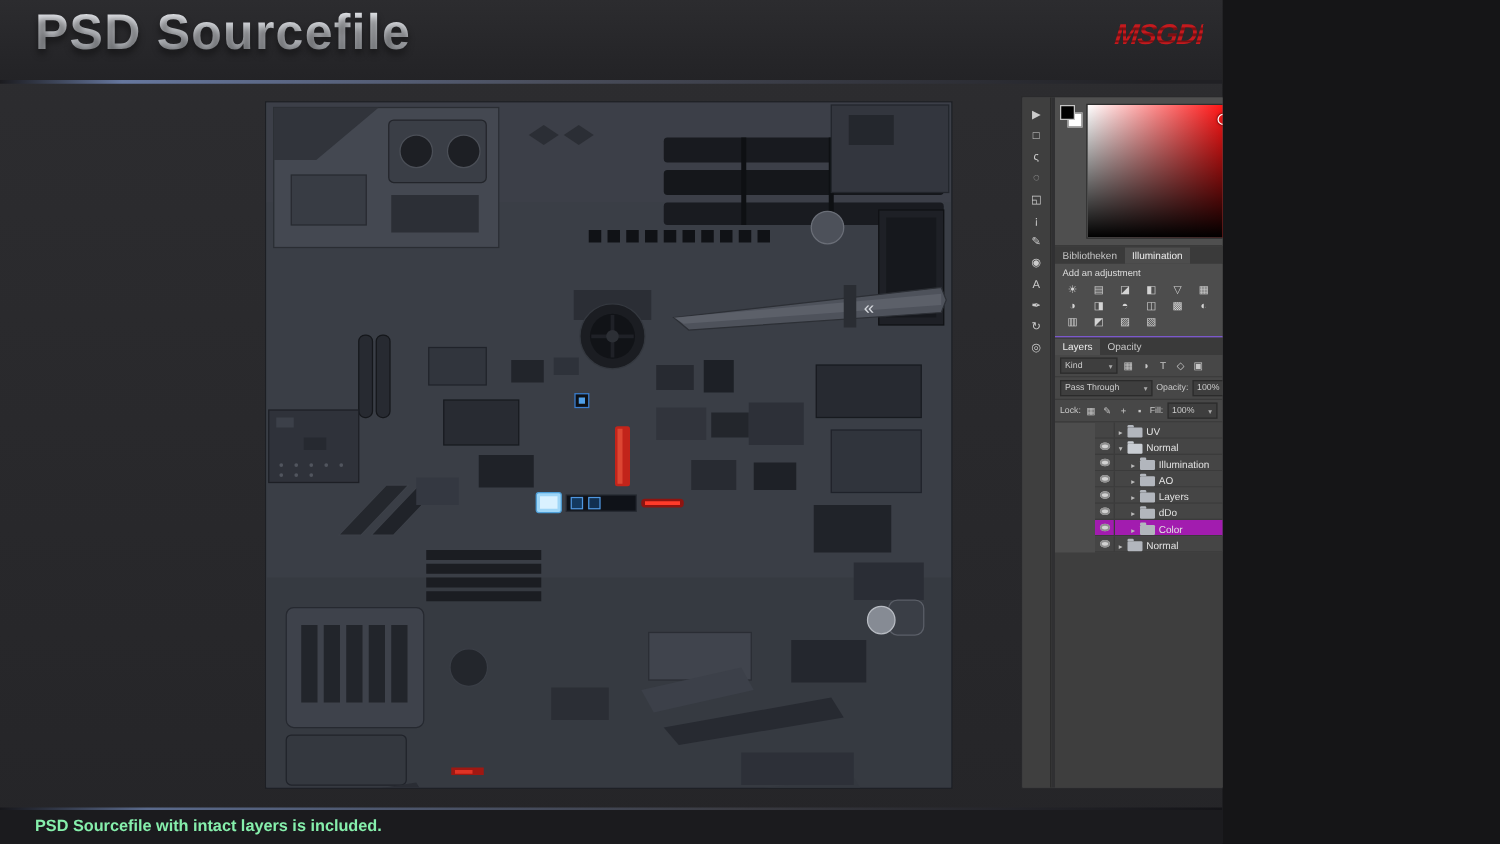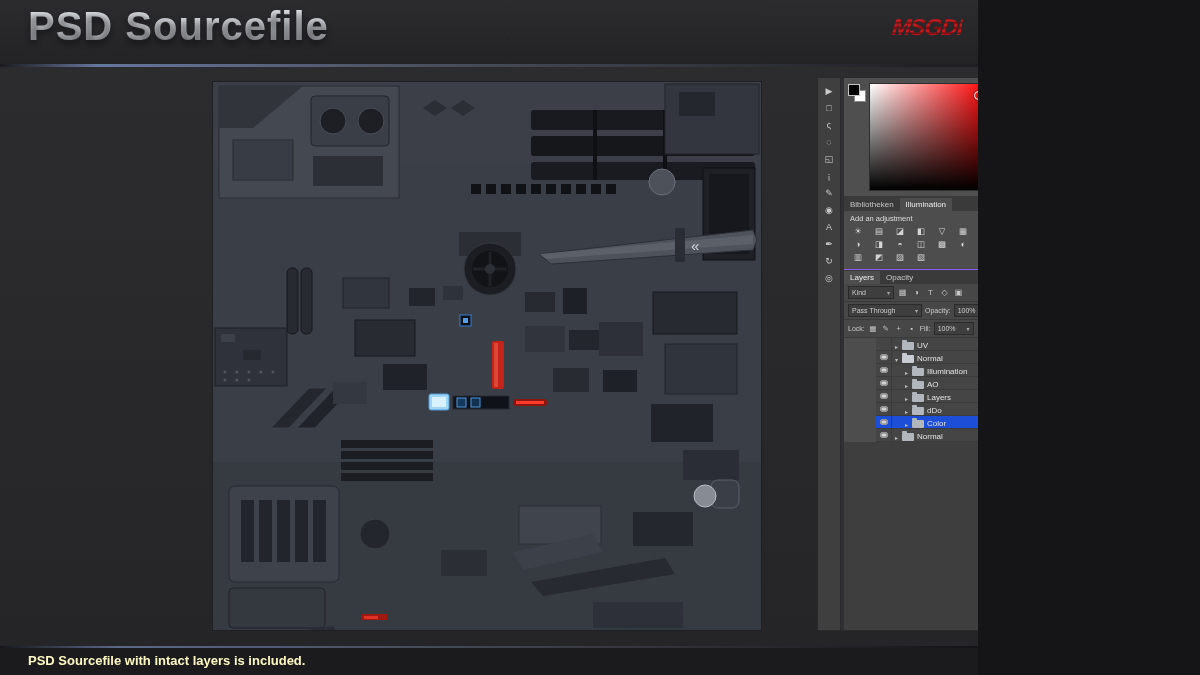--- a/index.html
+++ b/index.html
@@ -19,21 +19,21 @@
         font-style:italic;letter-spacing:-1px;transform:skewX(-6deg);
         background:repeating-linear-gradient(180deg,#c41a1e 0 3px,#7e0f12 3px 5px);
         -webkit-background-clip:text;background-clip:text;color:transparent;}
   .divider{position:absolute;top:64px;left:0;right:0;height:3px;
            background:linear-gradient(90deg,#1b1b1f,#66779e 10%,#4a4e5c 45%,#202024 95%);}
 
   
   .footer{position:absolute;left:0;right:0;bottom:0;height:27px;background:#1b1b1e;}
   .footer-line{position:absolute;left:0;right:0;bottom:27px;height:2px;
            background:linear-gradient(90deg,#17171b,#5a6a8c 12%,#3a3b42 60%,#141418);}
-  .footer-caption{position:absolute;left:28px;top:5px;font-size:13px;font-weight:bold;color:#fef9c3;}
+  .footer-caption{position:absolute;left:28px;top:5px;font-size:13px;font-weight:bold;color:#86efac;}
 
   
   .atlas{position:absolute;left:213px;top:82px;width:548px;height:548px;
          background:#3a3e46;box-shadow:0 0 0 1px #1d1f24;}
   .atlas svg{display:block;}
 
   
   .ps{position:absolute;left:818px;top:78px;width:200px;height:552px;display:flex;
       background:#4d4d4d;box-shadow:0 0 0 1px #2a2a2c;}
   .ps-tools{width:22px;background:#3f3f3f;border-right:1px solid #2b2b2b;
@@ -74,21 +74,21 @@
   .val{width:32px;}
   .dd-arrow{font-size:6px;color:#aaaaaa;margin-left:2px;}
   .filter-ic{width:11px;font-size:8px;text-align:center;color:#c8c8c8;cursor:pointer;}
   .flag{margin-left:auto;width:8px;height:8px;border-radius:50%;background:#dcdcdc;border:1px solid #2e2e2e;cursor:pointer;}
   .lbl{font-size:7px;color:#c9c9c9;white-space:nowrap;}
   .lock-ic{width:10px;font-size:7.5px;text-align:center;color:#c8c8c8;cursor:pointer;}
 
   .layer-list{flex:none;}
   .layer-row{height:12px;display:flex;align-items:flex-end;background:#454545;
              border-bottom:1px solid #3b3b3b;cursor:pointer;margin-left:32px;}
-  .layer-row.selected{background:#1d4ed8;}
+  .layer-row.selected{background:#a21caf;}
   .eye-cell{width:15px;height:100%;border-right:1px solid #3b3b3b;display:flex;
             align-items:center;justify-content:center;flex:none;}
   .eye{width:8px;height:6px;border-radius:50%;background:#d2d2d2;box-shadow:inset 0 0 0 1.5px #8f8f8f;}
   .layer-row .indent{width:0;flex:none;}
   .layer-row.child .indent{width:10px;}
   .twirl{width:9px;font-size:6px;color:#bbbbbb;text-align:center;flex:none;}
   .folder{width:12px;height:8px;background:#b2b6bd;border-radius:1px;position:relative;
           margin:0 3px 0 1px;flex:none;}
   .folder::before{content:"";position:absolute;top:-2px;left:0;width:5px;height:2px;
           background:inherit;border-radius:1px 1px 0 0;}

